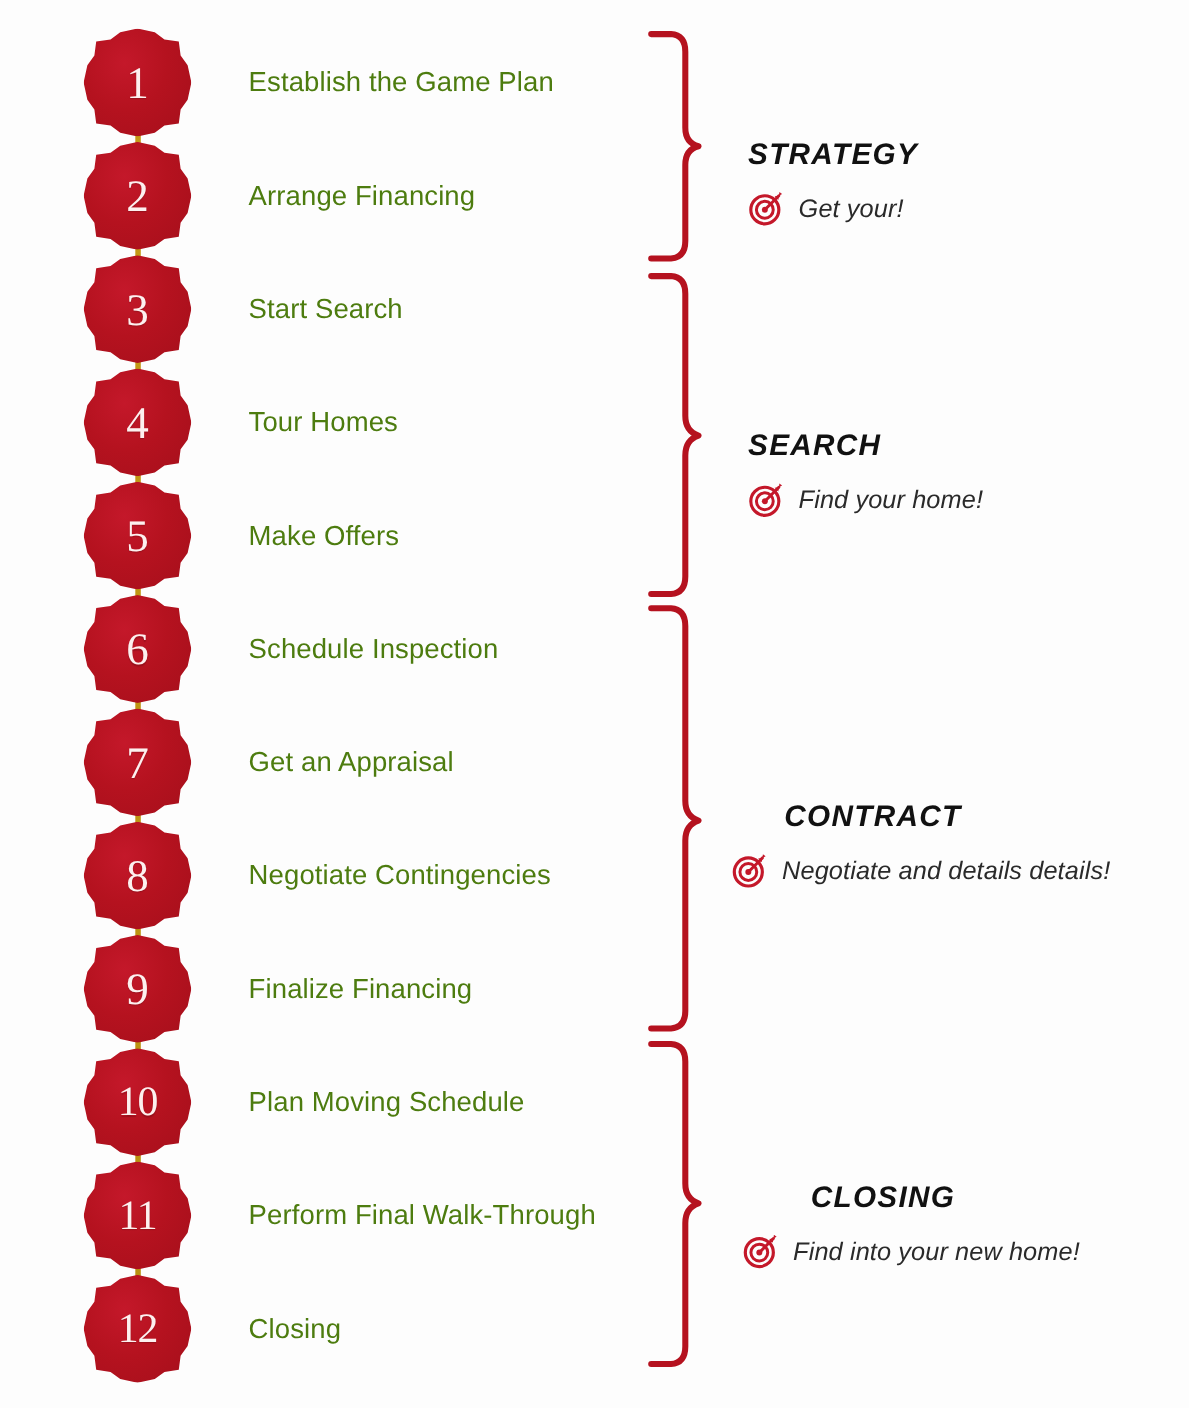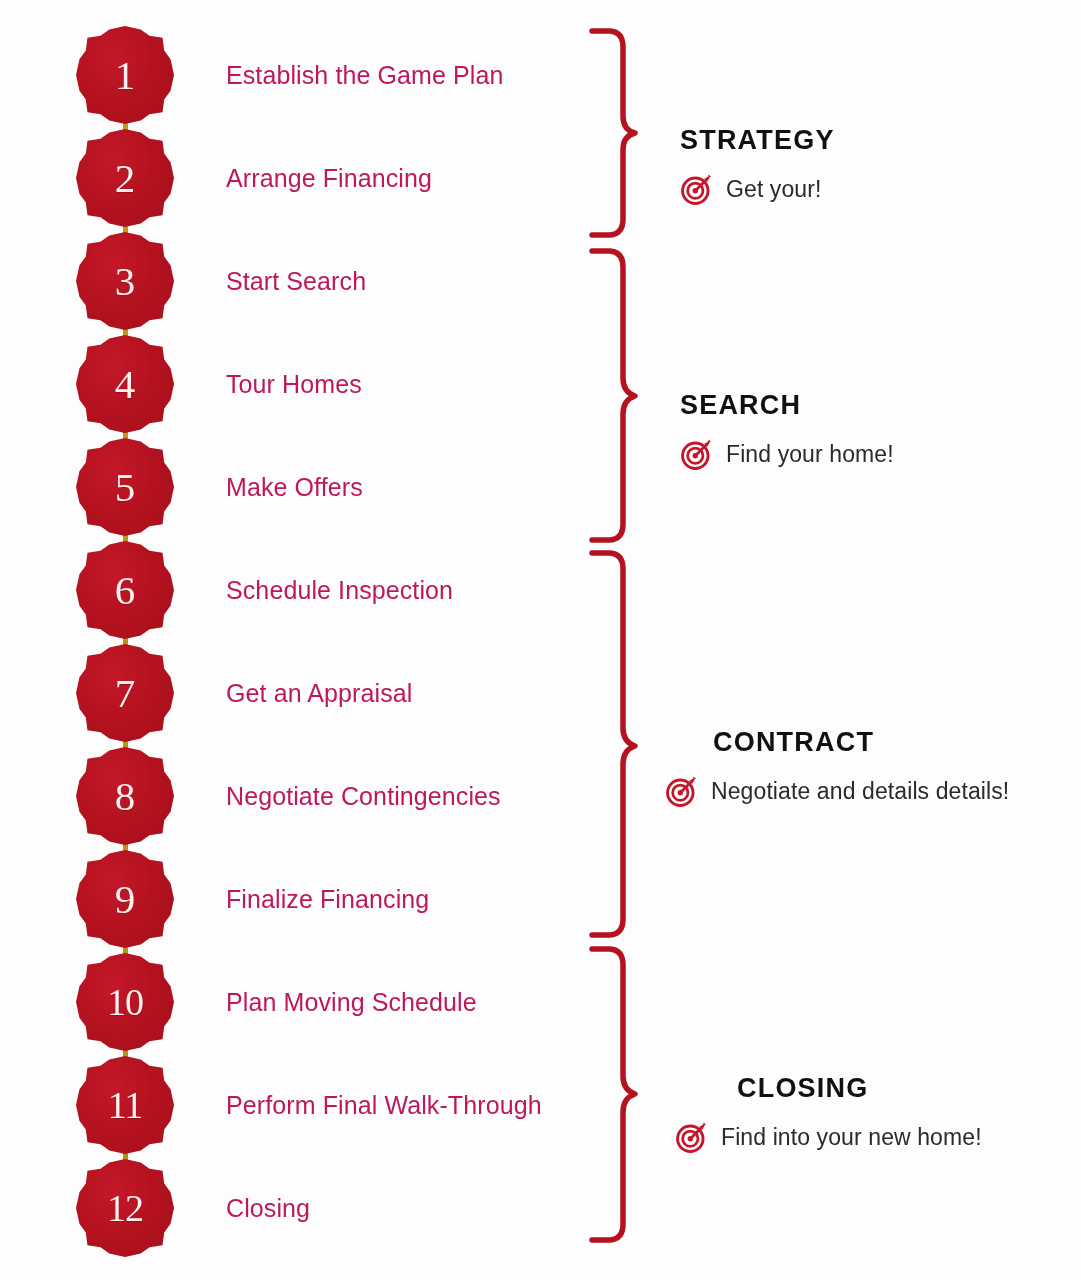--- a/index.html
+++ b/index.html
@@ -87,21 +87,21 @@
     letter-spacing: 0px;
     text-shadow: 0 1px 1px rgba(0,0,0,0.18);
     user-select: none;
   }
   .badge-num.two-digit { font-size: 38px; letter-spacing: -1px; }
 
   .step-label {
     margin-left: 52px;
     font-size: 25px;
     font-weight: 400;
-    color: #be185d;
+    color: #4d7c0f;
     letter-spacing: 0.1px;
     white-space: nowrap;
   }
 
   
   .phases {
     position: absolute;
     left: 580px;
     top: 0;
     width: 501px;
@@ -115,20 +115,21 @@
     width: 80px;
     height: 1280px;
     overflow: visible;
     pointer-events: none;
   }
 
   .phase-block {
     position: absolute;
     left: 100px;
     width: 401px;
+    font-style: italic;
   }
 
   .phase-title {
     font-size: 27px;
     font-weight: 700;
     letter-spacing: 1.2px;
     color: #111111;
     text-align: left;
     white-space: nowrap;
   }

